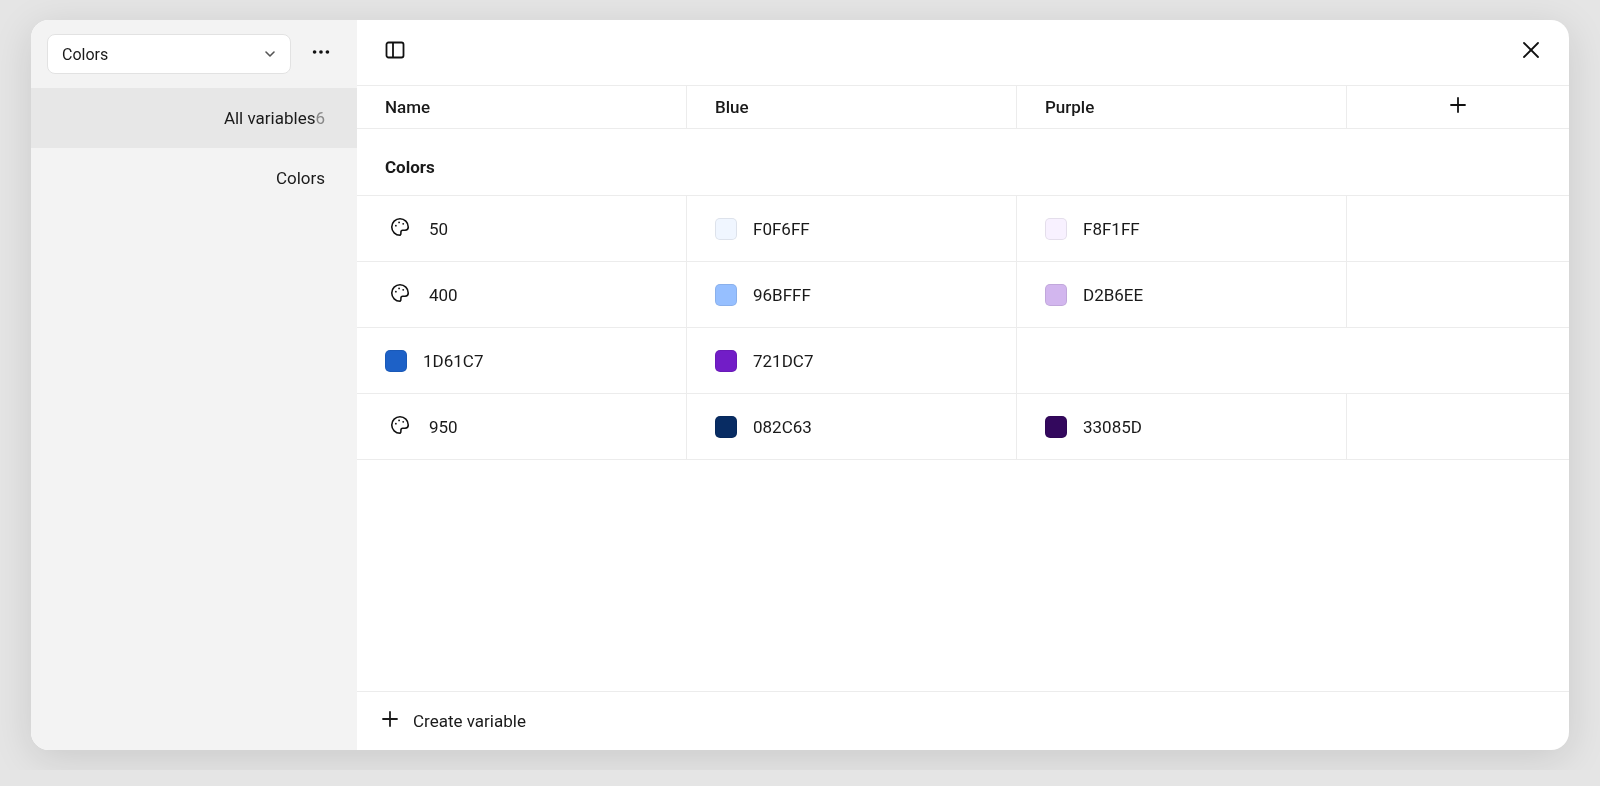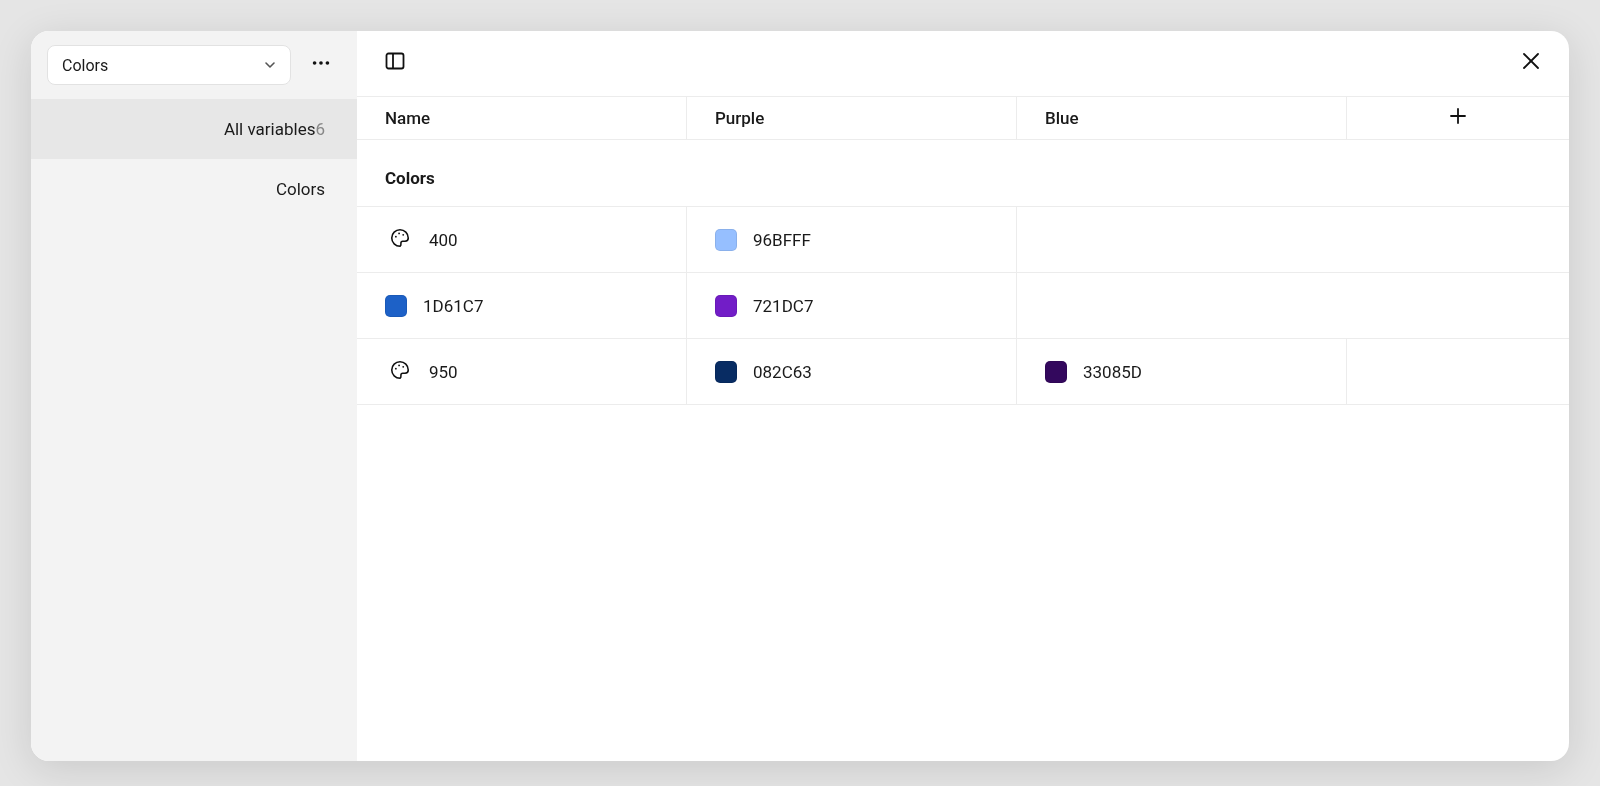--- a/index.html
+++ b/index.html
@@ -11,21 +11,21 @@
       color: #1a1a1a;
     }
     .panel {
       background: #fff;
       border-radius: 18px;
       box-shadow: 0 8px 40px rgba(0,0,0,0.12);
       overflow: hidden;
       display: flex;
       height: 730px;
       width: 1538px;
-      margin: 11px auto;
+      margin: 0 auto;
     }
     .sidebar {
       width: 326px;
       background: #f3f3f3;
       display: flex;
       flex-direction: column;
       flex-shrink: 0;
     }
     .sidebar-header {
       display: flex;
@@ -203,24 +203,24 @@
             </svg>
         </span>
       </div>
     </div>
 
     <div class="header-row">
       <div class="header-cell">
         <span>Name</span>
       </div>
       <div class="header-cell">
+        <span>Blue</span>
+      </div>
+      <div class="header-cell">
         <span>Purple</span>
-      </div>
-      <div class="header-cell">
-        <span>Blue</span>
       </div>
       <div class="header-cell add-col-btn">
         <span>
           <svg width="18" height="18" viewBox="0 0 18 18" stroke="currentColor" stroke-width="1.8" stroke-linecap="round">
               <line x1="9" y1="2" x2="9" y2="16"></line>
               <line x1="2" y1="9" x2="16" y2="9"></line>
             </svg>
         </span>
       </div>
     </div>
@@ -229,25 +229,49 @@
 
     <div id="rows-container">
         <div class="data-row">
           <div class="data-cell name-cell">
             <span><svg class="palette-icon" viewBox="0 0 24 24" fill="none" stroke="currentColor" stroke-width="1.7" stroke-linecap="round" stroke-linejoin="round">
                 <path d="M12 21a9 9 0 1 1 9-9c0 2-1.5 3.5-3.5 3.5H15a2 2 0 0 0-2 2v1A2.5 2.5 0 0 1 12 21z"></path>
                 <circle cx="7.5" cy="10.5" r="1" fill="currentColor" stroke="none"></circle>
                 <circle cx="11" cy="7" r="1" fill="currentColor" stroke="none"></circle>
                 <circle cx="15.5" cy="8.5" r="1" fill="currentColor" stroke="none"></circle>
               </svg></span>
+            <span>50</span>
+          </div>
+          <div class="data-cell">
+            <span class="swatch" style="background: rgb(240, 246, 255);"></span>
+            <span>F0F6FF</span>
+          </div>
+          <div class="data-cell">
+            <span class="swatch" style="background: rgb(248, 241, 255);"></span>
+            <span>F8F1FF</span>
+          </div>
+          <div class="data-cell"></div>
+        </div>
+        <div class="data-row">
+          <div class="data-cell name-cell">
+            <span><svg class="palette-icon" viewBox="0 0 24 24" fill="none" stroke="currentColor" stroke-width="1.7" stroke-linecap="round" stroke-linejoin="round">
+                <path d="M12 21a9 9 0 1 1 9-9c0 2-1.5 3.5-3.5 3.5H15a2 2 0 0 0-2 2v1A2.5 2.5 0 0 1 12 21z"></path>
+                <circle cx="7.5" cy="10.5" r="1" fill="currentColor" stroke="none"></circle>
+                <circle cx="11" cy="7" r="1" fill="currentColor" stroke="none"></circle>
+                <circle cx="15.5" cy="8.5" r="1" fill="currentColor" stroke="none"></circle>
+              </svg></span>
             <span>400</span>
           </div>
           <div class="data-cell">
             <span class="swatch" style="background: rgb(150, 191, 255);"></span>
             <span>96BFFF</span>
+          </div>
+          <div class="data-cell">
+            <span class="swatch" style="background: rgb(210, 182, 238);"></span>
+            <span>D2B6EE</span>
           </div>
           <div class="data-cell"></div>
         </div>
         <div class="data-row">
           <div class="data-cell">
             <span class="swatch" style="background: rgb(29, 97, 199);"></span>
             <span>1D61C7</span>
           </div>
           <div class="data-cell">
             <span class="swatch" style="background: rgb(114, 29, 199);"></span>
@@ -272,14 +296,25 @@
           <div class="data-cell">
             <span class="swatch" style="background: rgb(51, 8, 93);"></span>
             <span>33085D</span>
           </div>
           <div class="data-cell"></div>
         </div>
       </div>
 
     <div class="spacer-row"></div>
 
+    <div class="footer-row">
+      <div class="create-btn">
+        <span>
+          <svg width="18" height="18" viewBox="0 0 18 18" stroke="currentColor" stroke-width="1.8" stroke-linecap="round">
+              <line x1="9" y1="2" x2="9" y2="16"></line>
+              <line x1="2" y1="9" x2="16" y2="9"></line>
+            </svg>
+        </span>
+        <span>Create variable</span>
+      </div>
+    </div>
   </main>
 </div>
 
 </body></html>

